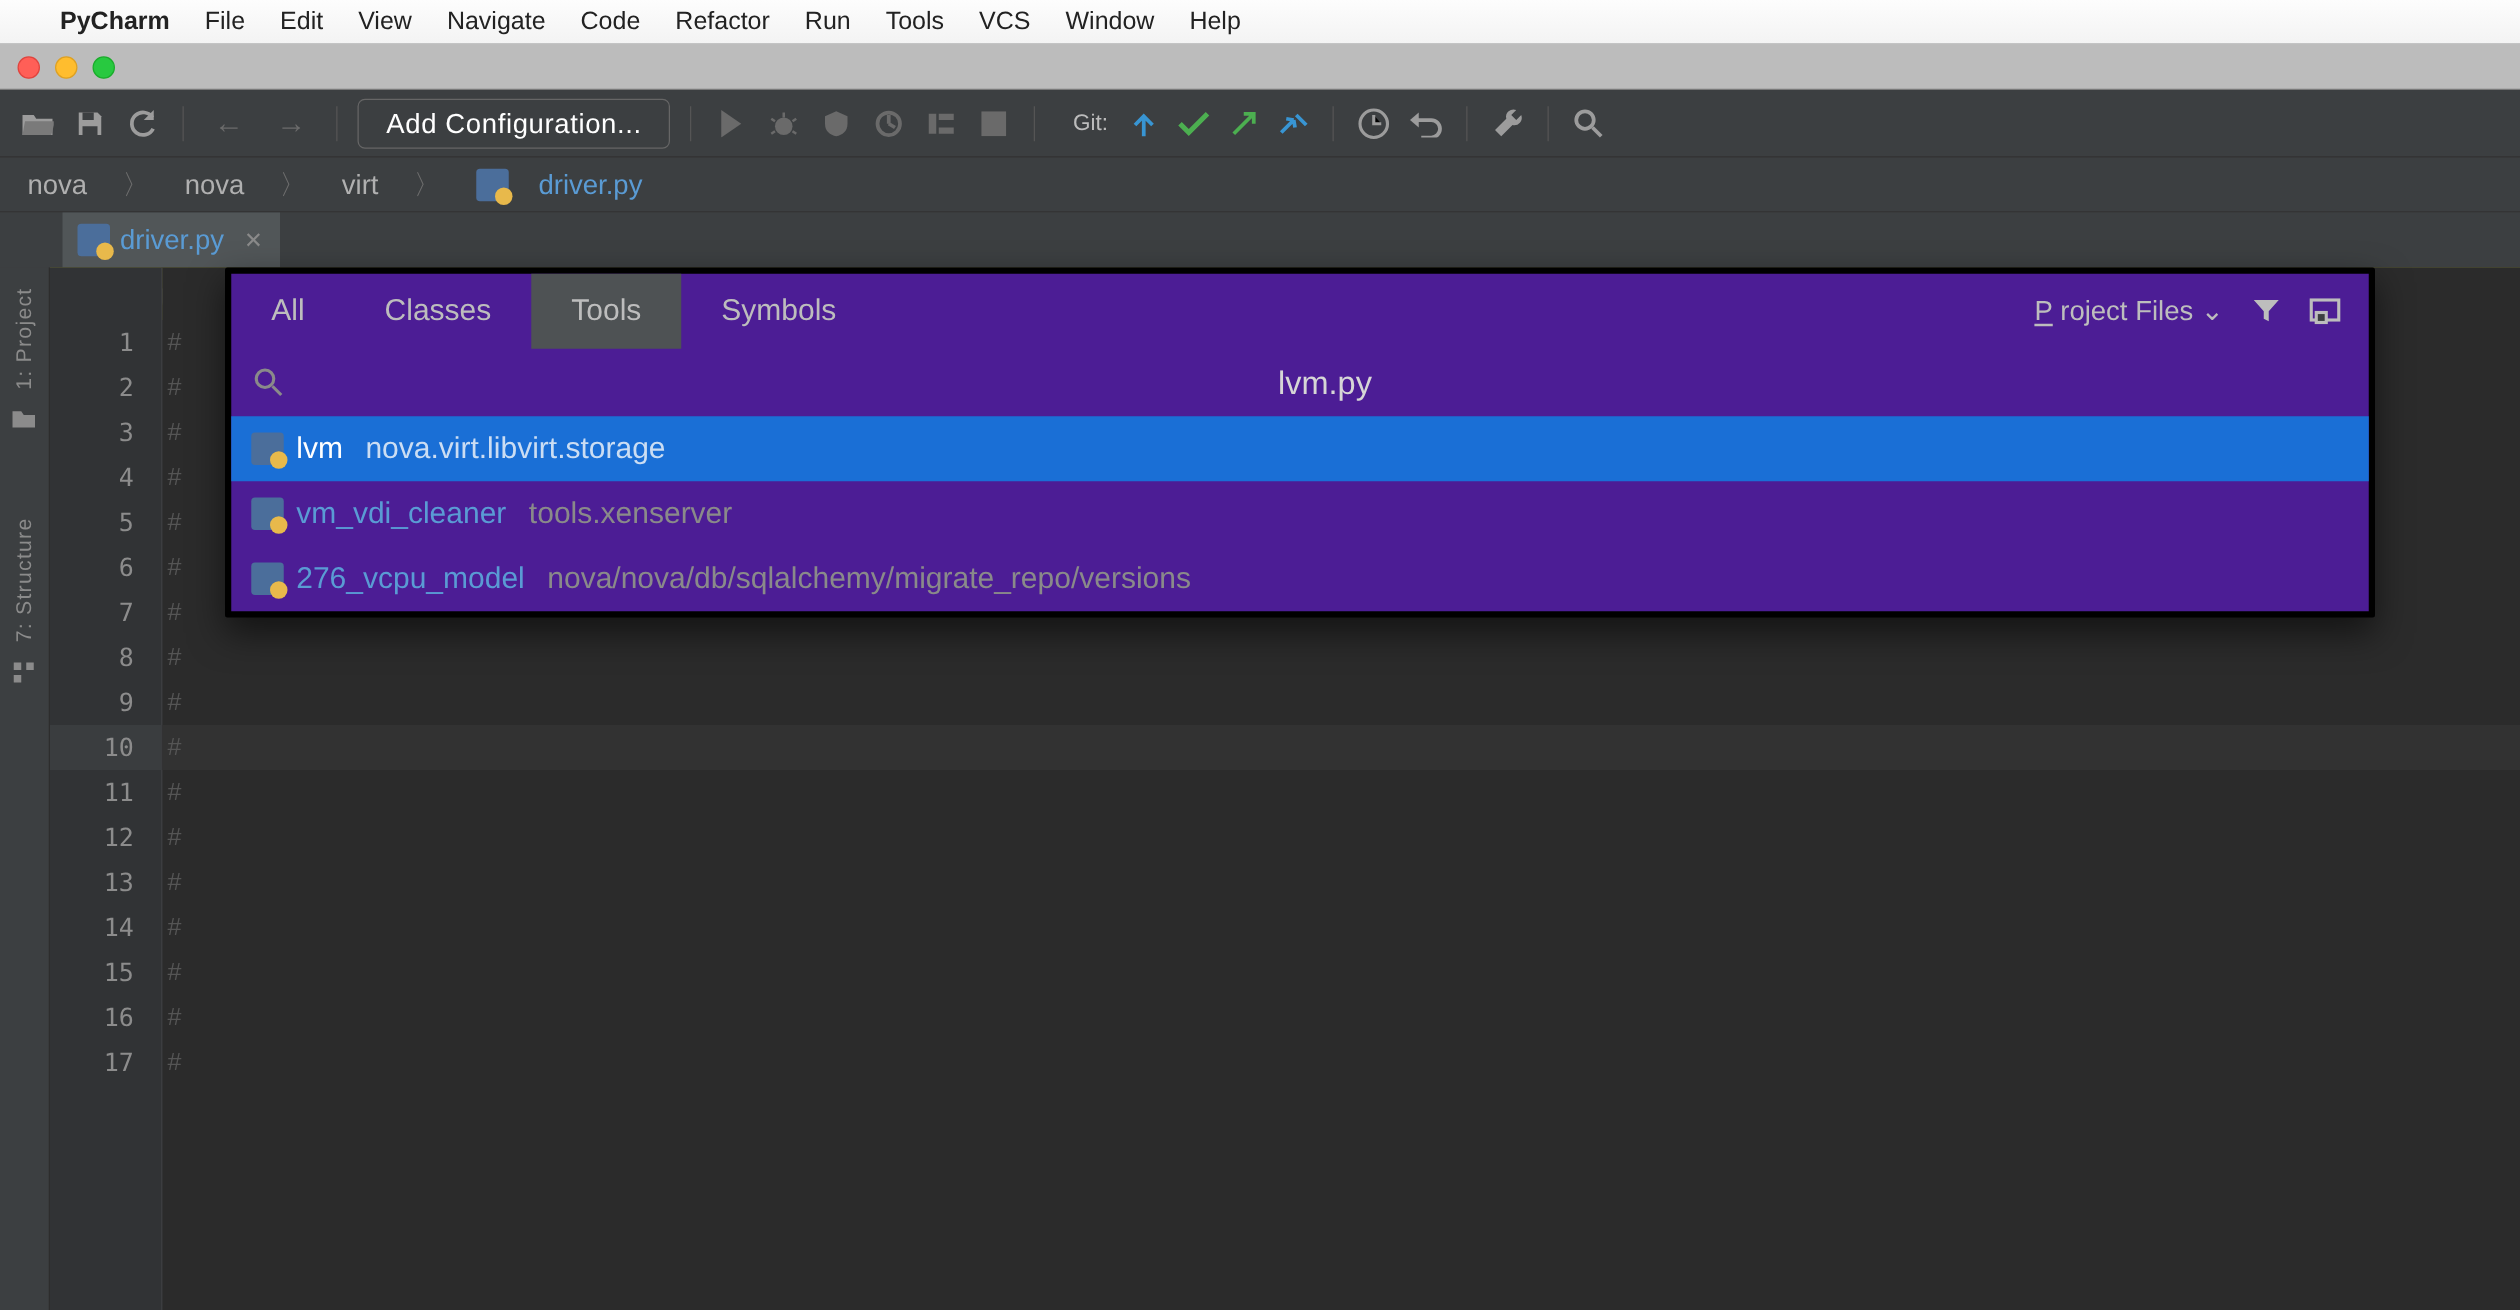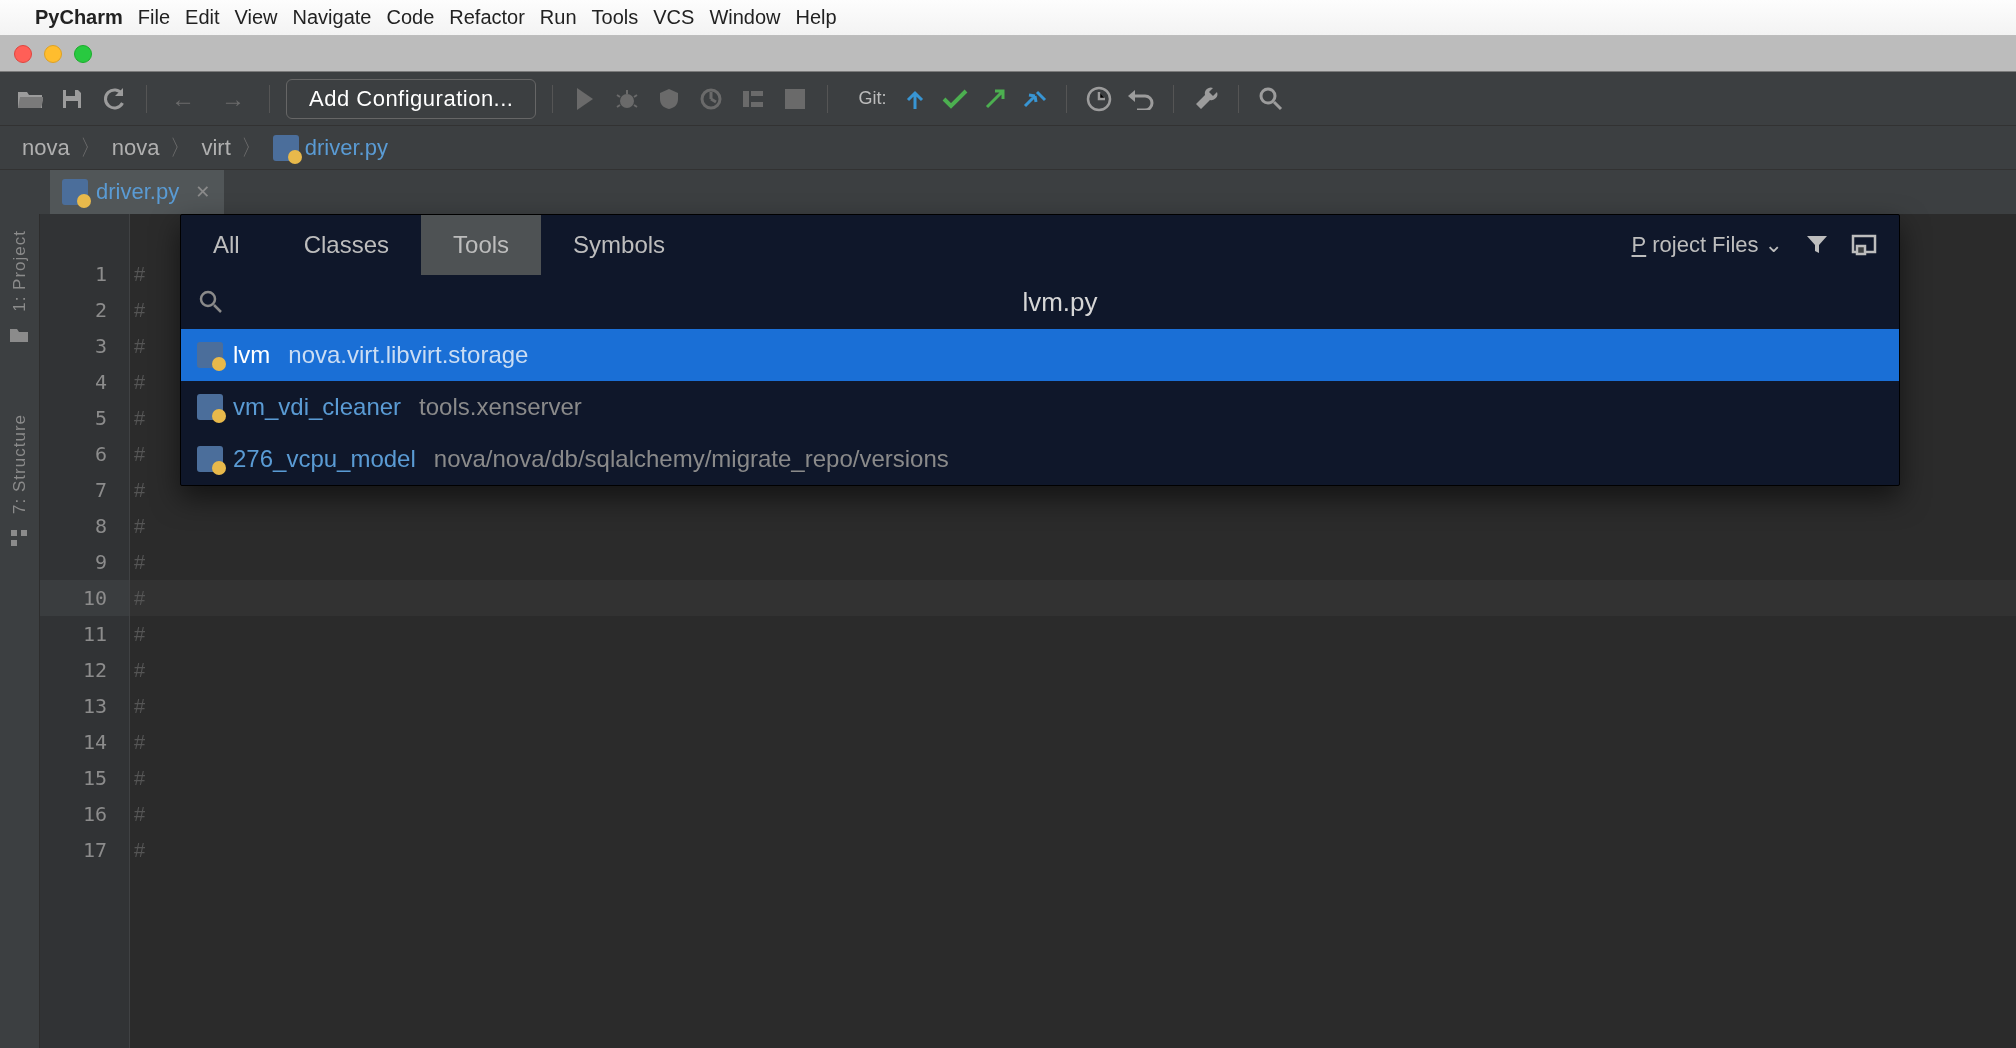--- a/index.html
+++ b/index.html
@@ -1,19 +1,19 @@
 <!DOCTYPE html>
 <html><head>
 <meta charset="utf-8">
 <style>
 * { margin:0; padding:0; box-sizing:border-box; font-family:-apple-system,"Helvetica Neue",Arial,sans-serif; }
 body { width:2016px; height:1048px; background:#3c3f41; overflow:hidden; color:#bbbbbb; font-size:22px; position:relative; }
 
 
-.mac-menubar { height:36px; background:linear-gradient(#fdfdfd,#f3f3f3); display:flex; align-items:center; padding:0 20px; color:#222; font-size:20px; gap:15px; border-bottom:1px solid #bdbdbd; }
+.mac-menubar { height:36px; background:linear-gradient(#fdfdfd,#f3f3f3); display:flex; align-items:center; padding:0 20px; color:#222; font-size:20px; gap:28px; border-bottom:1px solid #bdbdbd; }
 .mac-menubar .apple { font-size:24px; }
 .mac-menubar .app-name { font-weight:700; }
 .mac-menubar .mitem { cursor:default; }
 
 
 .titlebar { height:36px; background:#bcbcbc; display:flex; align-items:center; padding-left:14px; gap:12px; border-bottom:1px solid #7a7a7a; }
 .traffic { width:18px; height:18px; border-radius:50%; }
 .tr-red { background:#ff5f57; border:1px solid #e0443e; }
 .tr-yel { background:#ffbd2e; border:1px solid #dea123; }
 .tr-grn { background:#28c940; border:1px solid #1aad2b; }
@@ -21,21 +21,21 @@
 
 .toolbar { height:54px; background:#3c3f41; display:flex; align-items:center; padding:0 14px; gap:10px; border-bottom:1px solid #323232; }
 .tb-ico { width:32px; height:32px; display:flex; align-items:center; justify-content:center; color:#9c9c9c; }
 .tb-sep { width:1px; height:28px; background:#555; margin:0 6px; }
 .nav-arrow { color:#6b6b6b; font-size:24px; padding:0 8px; }
 .add-config { border:1px solid #666; border-radius:6px; padding:6px 22px; color:#ffffff; font-size:22px; letter-spacing:.5px; }
 .git-lbl { color:#bcbcbc; margin-left:14px; margin-right:4px; font-size:18px; }
 .git-ico { width:30px; height:30px; display:flex; align-items:center; justify-content:center; }
 
 
-.crumbs { height:44px; display:flex; align-items:center; padding:0 22px; font-size:22px; color:#b0b0b0; gap:6px; border-bottom:1px solid #323232; }
+.crumbs { height:44px; display:flex; align-items:center; padding:0 22px; font-size:22px; color:#b0b0b0; gap:24px; border-bottom:1px solid #323232; }
 .crumbs .sep { color:#6d6d6d; margin:0 4px; }
 .crumbs .active { color:#5a9bd4; }
 
 
 .tabrow { height:44px; background:#3c3f41; display:flex; align-items:flex-end; }
 .filetab { height:44px; background:#515658; display:flex; align-items:center; padding:0 14px 0 12px; margin-left:50px; color:#5a9bd4; font-size:22px; gap:8px; }
 .filetab .close { color:#8a8a8a; margin-left:8px; font-size:18px; }
 
 
 .main { position:relative; height:calc(1048px - 36px - 36px - 54px - 44px - 44px); display:flex; }
@@ -50,21 +50,21 @@
 .pkg-banner { position:absolute; top:0; left:0; right:0; height:42px; background:#7a7a2f; color:#d8d9b3; display:flex; align-items:center; padding-left:18px; font-size:22px; z-index:0; }
 .pkg-banner .right-chunk { position:absolute; right:0; padding-right:10px; }
 .gutter { width:90px; background:#313335; padding-top:42px; border-right:1px solid #404244; z-index:1; position:relative; }
 .ln { height:36px; color:#8c8c8c; font-size:20px; text-align:right; padding-right:22px; line-height:36px; font-family:Menlo,monospace; position:relative; }
 .ln.curr { background:#3a3d3f; }
 .code { flex:1; background:#2b2b2b; padding-top:42px; font-family:Menlo,monospace; font-size:20px; z-index:1; }
 .cline { height:36px; line-height:36px; padding-left:4px; color:#555; }
 .cline.curr { background:#323232; }
 
 
-.popup { position:absolute; top:0; left:180px; width:1720px; background:#0f172a; box-shadow:0 12px 28px rgba(0,0,0,.55); z-index:50; border:1px solid #000000; border-radius:2px; }
+.popup { position:absolute; top:0; left:180px; width:1720px; background:#4c1d95; box-shadow:0 12px 28px rgba(0,0,0,.55); z-index:50; border:5px solid #000000; border-radius:2px; }
 .popup-tabs { height:60px; display:flex; align-items:stretch; font-size:24px; color:#bdbdbd; position:relative; }
 .ptab { padding:0 32px; display:flex; align-items:center; cursor:default; }
 .ptab.active { background:#4e5254; }
 .popup-right { margin-left:auto; display:flex; align-items:center; gap:22px; padding-right:22px; }
 .scope-dd { display:flex; align-items:center; color:#bdbdbd; font-size:22px; gap:6px; }
 .scope-dd .ul { text-decoration:underline; text-underline-offset:3px; }
 .highlight-box { position:absolute; border:4px solid #e03b3b; pointer-events:none; }
 
 .searchbar { height:54px; display:flex; align-items:center; padding:0 18px; gap:16px; }
 .searchbar .mag { color:#8a8a8a; font-size:24px; }

